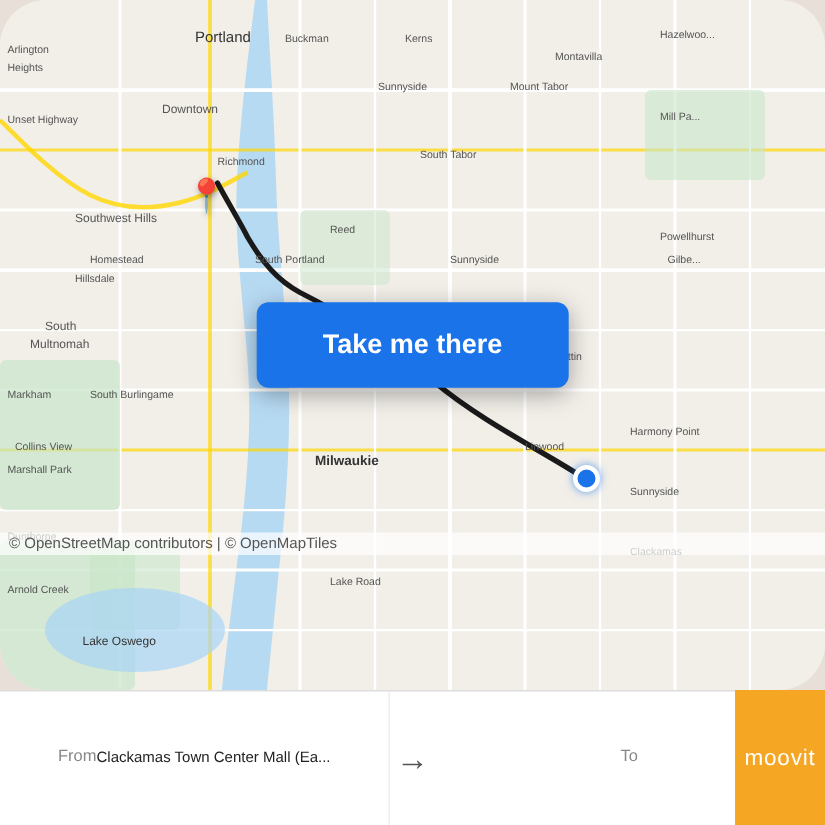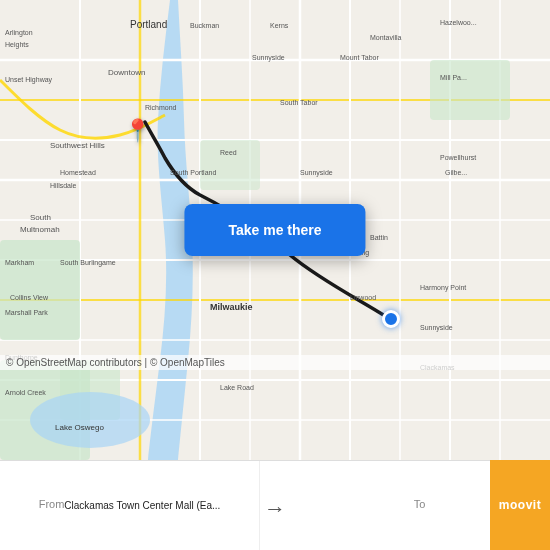--- a/index.html
+++ b/index.html
@@ -10,41 +10,42 @@
       font-family: Arial, sans-serif;
       background: #e8e0d8;
     }
 
     #map-container {
       position: relative;
       width: 550px;
       height: 460px;
       overflow: hidden;
       background: #f2efe9;
+      border-radius: 31px;
     }
 
     
     #map-svg {
       position: absolute;
       top: 0; left: 0;
       width: 100%; height: 100%;
     }
 
     
     #take-me-there-btn {
       position: absolute;
       left: 50%;
       top: 50%;
       transform: translate(-50%, -50%);
       background: #1a73e8;
       color: white;
       border: none;
       border-radius: 8px;
       padding: 18px 44px;
-      font-size: 14px;
+      font-size: 18px;
       font-weight: bold;
       cursor: pointer;
       white-space: nowrap;
       box-shadow: 0 4px 16px rgba(0,0,0,0.35);
       z-index: 10;
     }
 
     
     #footer-bar {
       position: absolute;
@@ -112,22 +113,22 @@
       right: 0;
       width: 60px;
       height: 90px;
       display: flex;
       align-items: center;
       justify-content: center;
       background: #f5a623;
     }
     #moovit-logo-text {
       color: white;
-      font-size: 12px;
-      font-weight: bold;
+      font-size: 15px;
+      font-weight: normal;
       letter-spacing: 0.5px;
     }
 
     
     .pin-red {
       position: absolute;
       top: 118px;
       left: 138px;
       z-index: 6;
       font-size: 22px;

